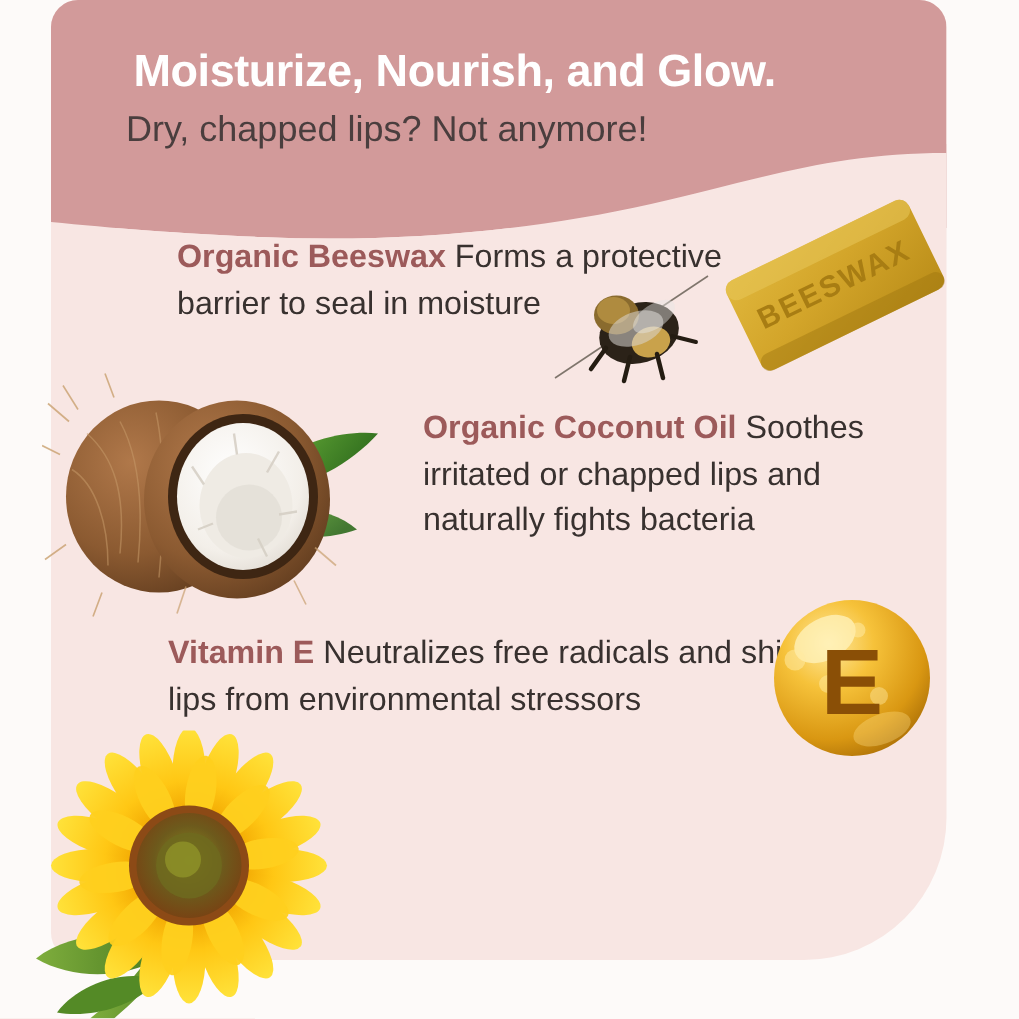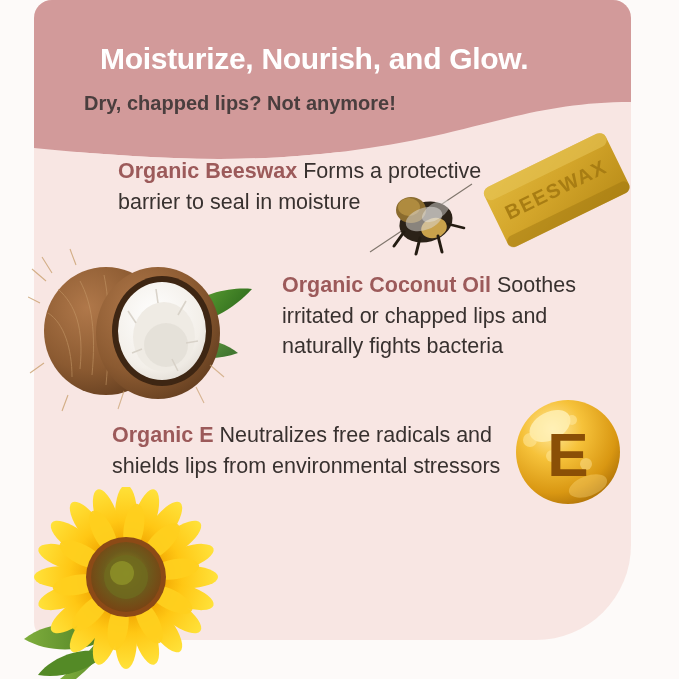--- a/index.html
+++ b/index.html
@@ -52,31 +52,31 @@
   }
 
   .header-text {
     position: absolute;
     left: 50px;
     top: 26px;
     width: 520px;
     z-index: 3;
   }
   .headline {
-    margin: 16px;
+    margin: 5px;
     font-size: 30px;
     font-weight: bold;
     color: #ffffff;
     letter-spacing: -0.3px;
     line-height: 1.1;
   }
   .subhead {
     margin: 9px 0 0 0;
-    font-size: 20px;
-    font-weight: bold;
+    font-size: 24px;
+    font-weight: normal;
     color: #4a3e3e;
     line-height: 1.2;
   }
 
   
   .benefit {
     position: absolute;
     z-index: 4;
   }
   .benefit p {
@@ -127,21 +127,21 @@
 
     <div class="benefit b-coconut">
       <p><span class="lead">Organic Coconut Oil</span><span> Soothes irritated or chapped lips and naturally fights bacteria</span></p>
     </div>
 
     <div class="benefit b-beeswax">
       <p><span class="lead">Organic Beeswax</span><span> Forms a protective barrier to seal in moisture</span></p>
     </div>
 
     <div class="benefit b-vitamine">
-      <p><span class="lead">Organic E</span><span> Neutralizes free radicals and shields lips from environmental stressors</span></p>
+      <p><span class="lead">Vitamin E</span><span> Neutralizes free radicals and shields lips from environmental stressors</span></p>
     </div>
 
 
   </div>
 
   <div class="art beeswax-art">
     <svg viewBox="0 0 172 140">
       <defs>
         <linearGradient id="waxGrad" x1="0" y1="0" x2="1" y2="1">
           <stop offset="0%" stop-color="#e0b73c"></stop>

